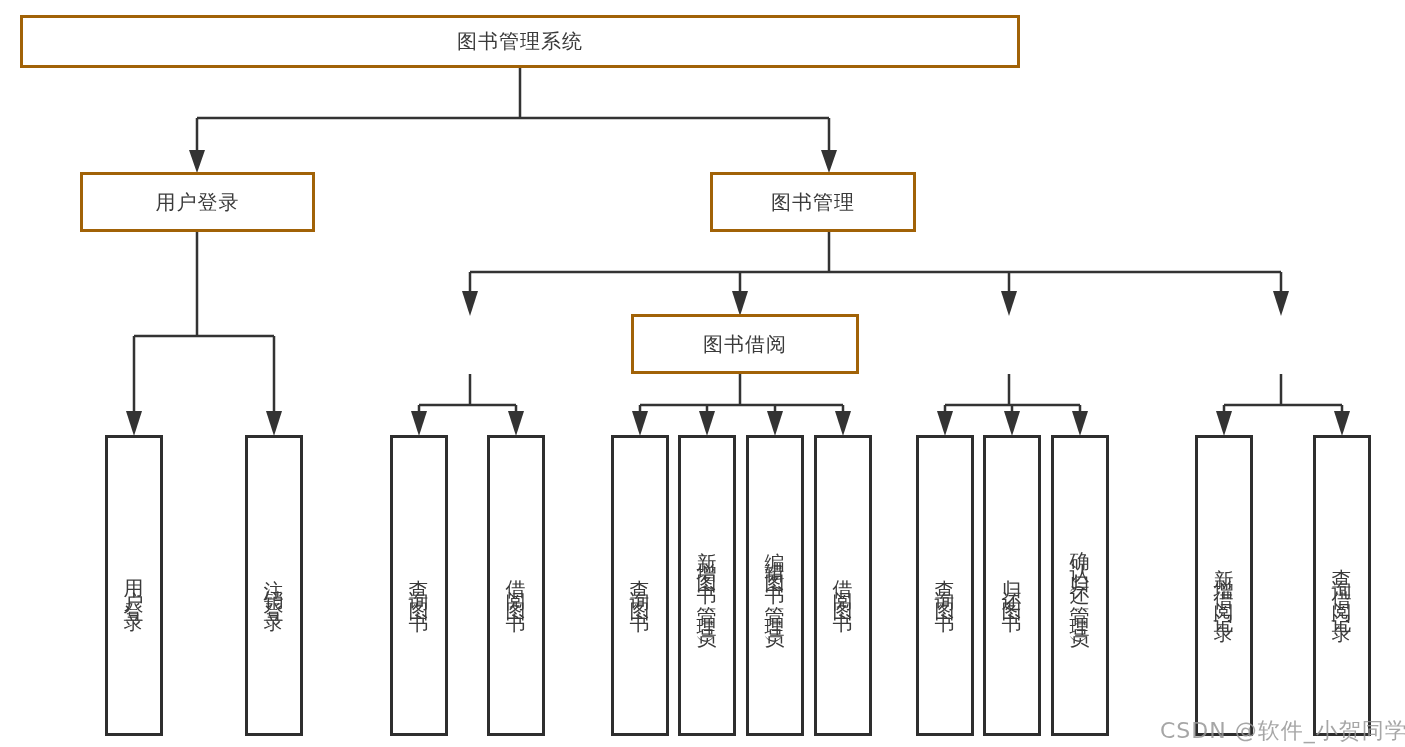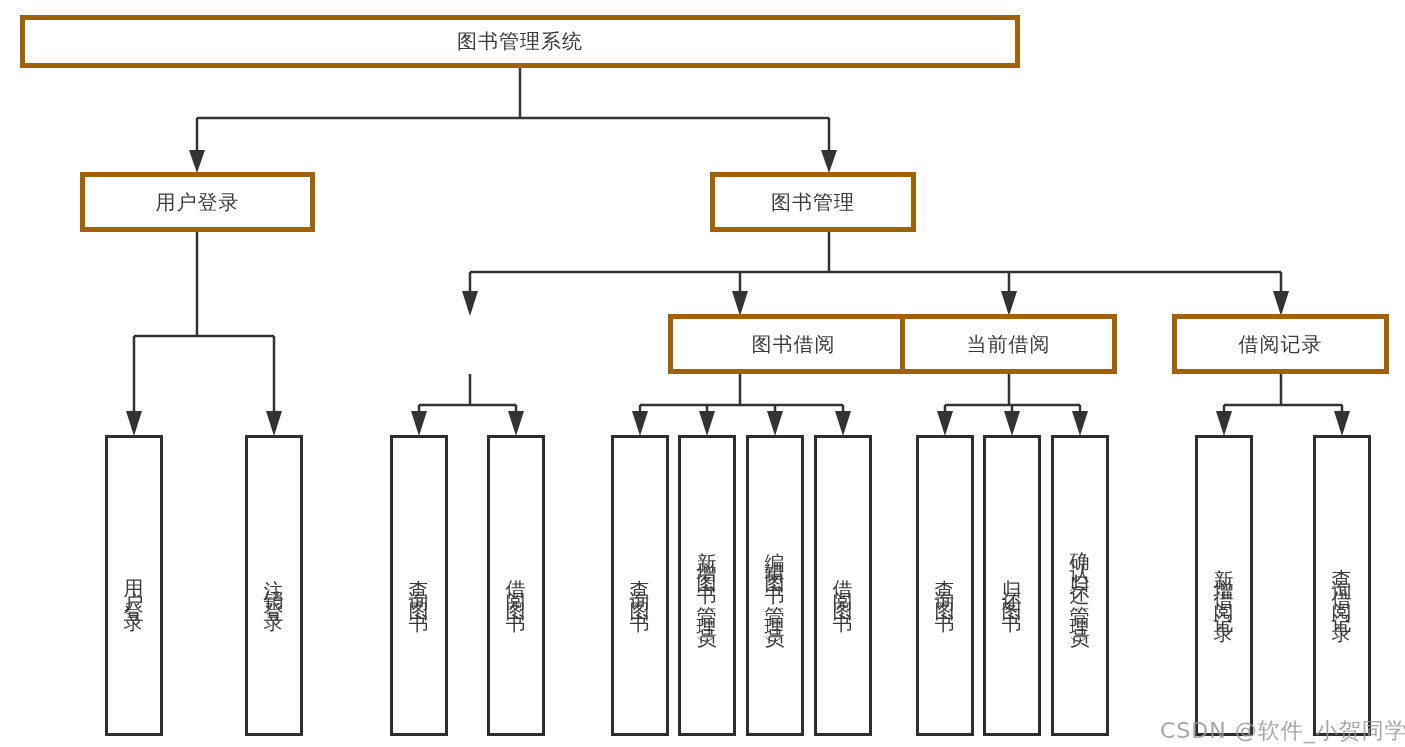--- a/index.html
+++ b/index.html
@@ -14,21 +14,21 @@
   #connectors {
     position: absolute;
     left: 0; top: 0;
     width: 1405px; height: 747px;
     z-index: 1;
   }
   .box {
     position: absolute;
     box-sizing: border-box;
     background: #ffffff;
-    border: 5px solid #a16207;
+    border: 3px solid #a16207;
     display: flex;
     align-items: center;
     justify-content: center;
     font-size: 20px;
     color: #3a3a3a;
     z-index: 2;
     letter-spacing: 1px;
   }
   .vbox {
     position: absolute;
@@ -109,28 +109,22 @@
     <span>图书管理系统</span>
   </div>
 
   <div class="box" style="left:80px; top:172px; width:235px; height:60px;">
     <span>用户登录</span>
   </div>
   <div class="box" style="left:710px; top:172px; width:206px; height:60px;">
     <span>图书管理</span>
   </div>
 
-  <div class="box" style="left:668px; top:314px; width:251px; height:60px;text-align:right;">
+  <div class="box" style="left:631px; top:314px; width:228px; height:60px;text-align:right;">
     <span>图书借阅</span>
-  </div>
-  <div class="box" style="left:900px; top:314px; width:217px; height:60px;">
-    <span>当前借阅</span>
-  </div>
-  <div class="box" style="left:1172px; top:314px; width:217px; height:60px;">
-    <span>借阅记录</span>
   </div>
 
   <div class="vbox" style="left:105px;">
     <span class="vtext">用户登录</span>
   </div>
   <div class="vbox" style="left:245px;">
     <span class="vtext">注销登录</span>
   </div>
 
   <div class="vbox" style="left:390px;">

